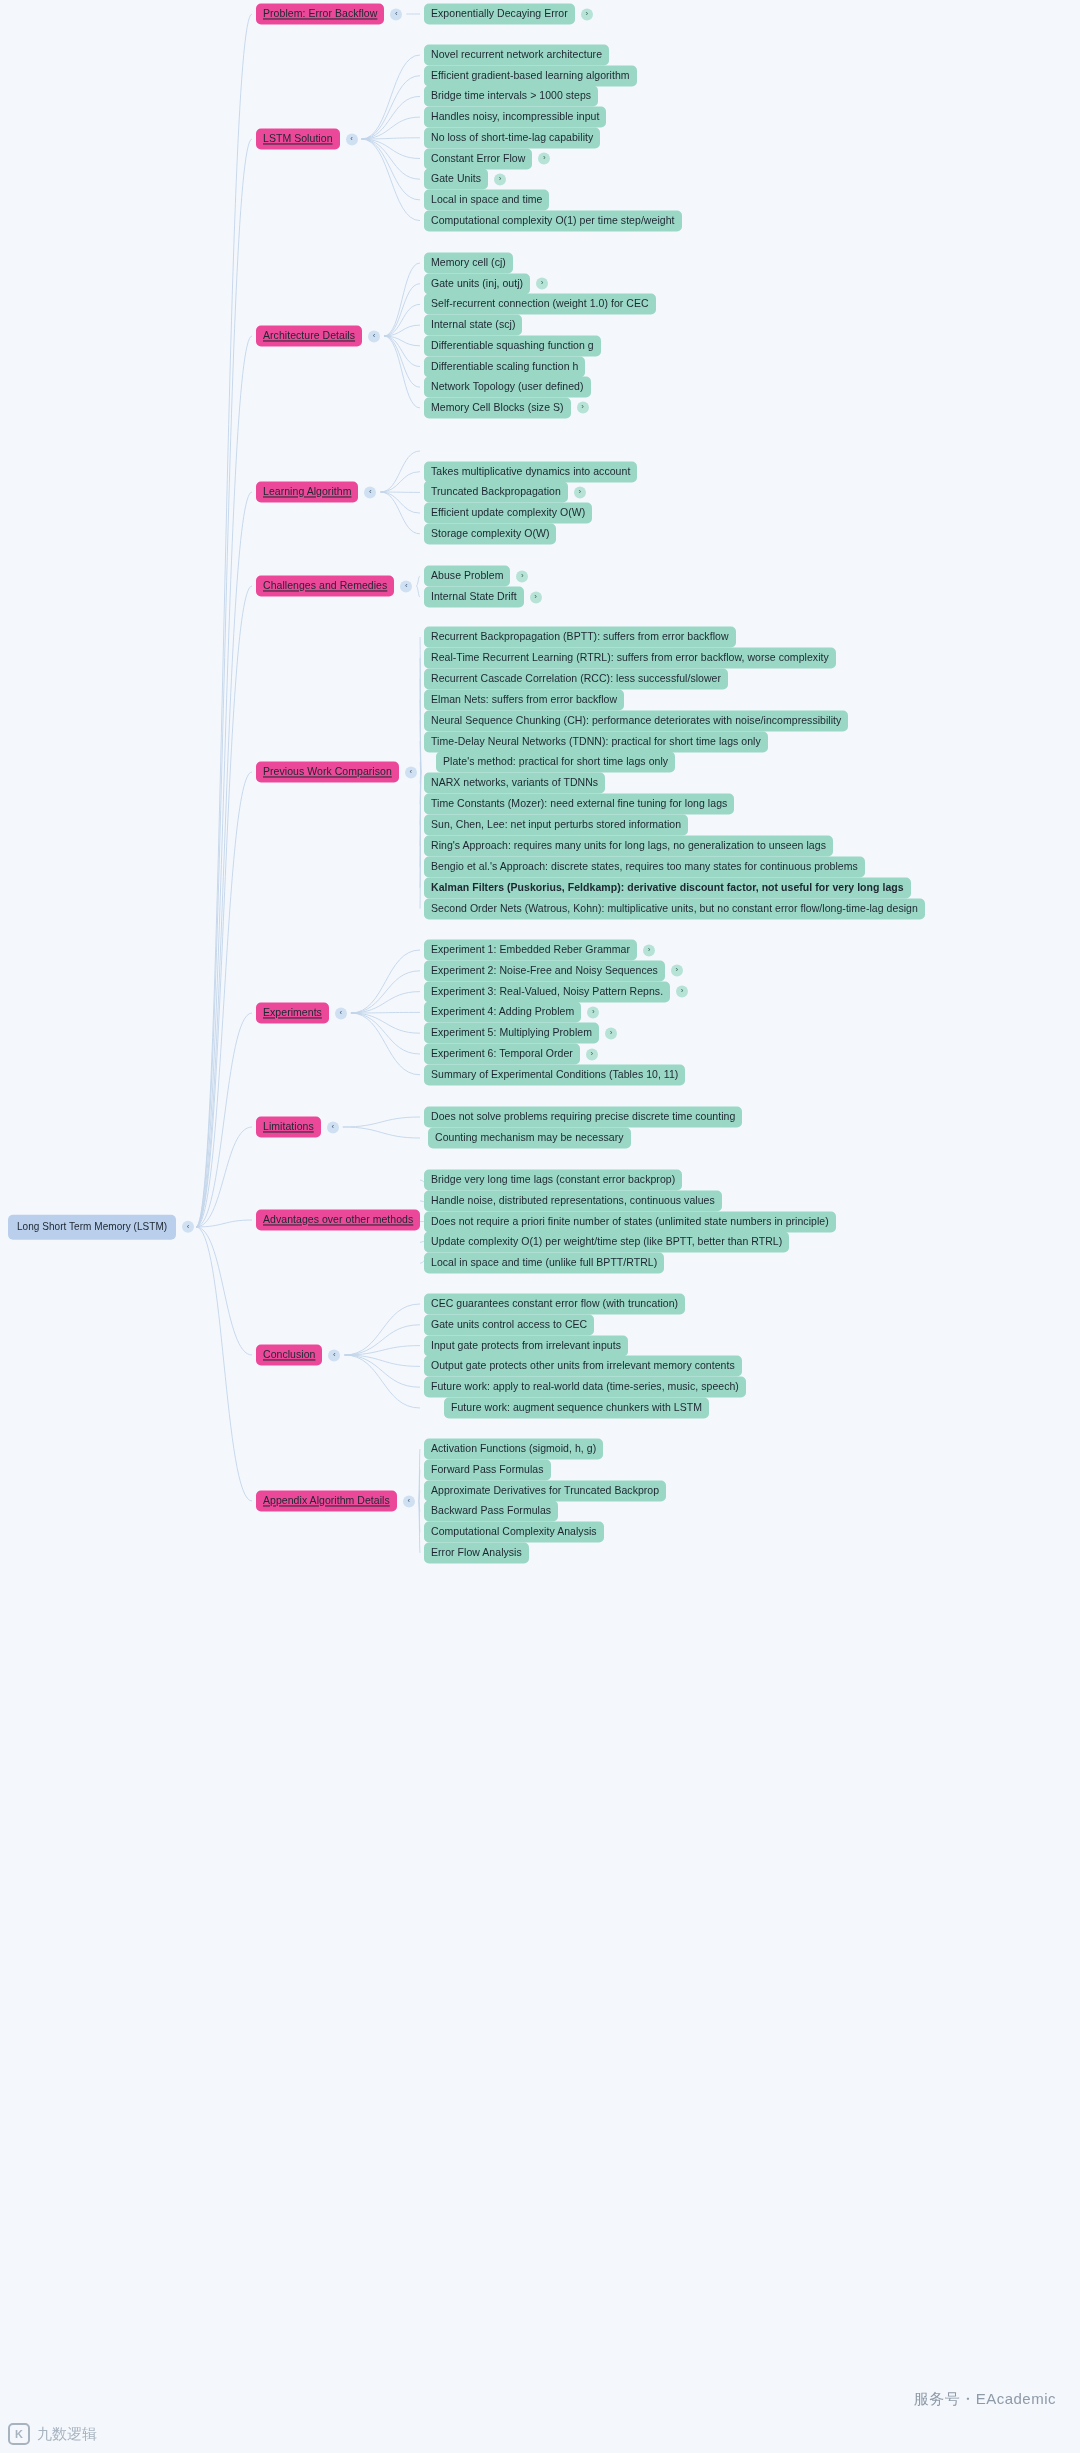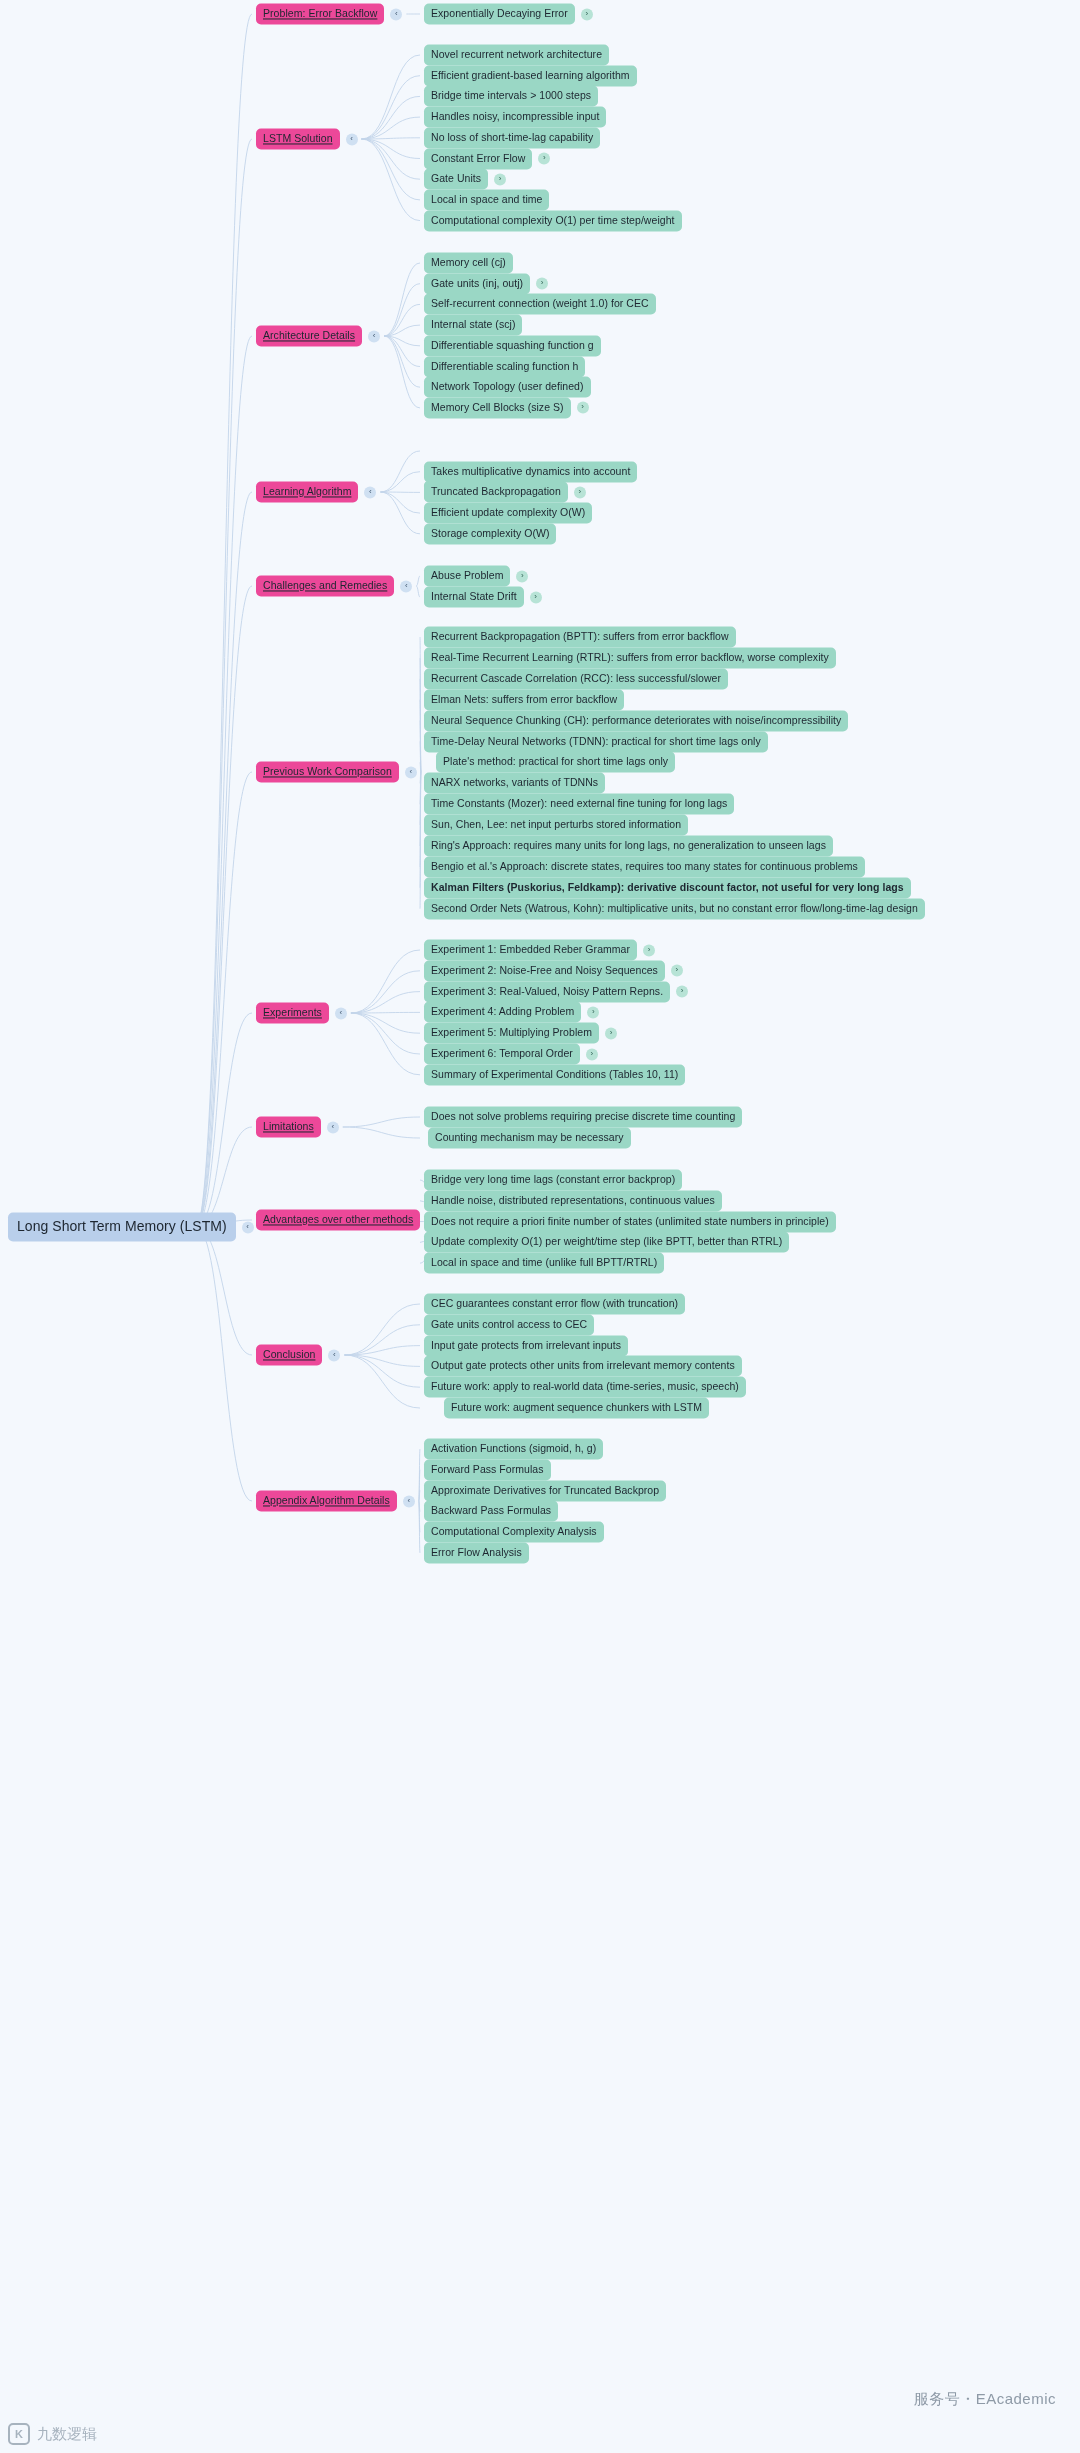--- a/index.html
+++ b/index.html
@@ -21,21 +21,21 @@
     transform: translateY(-50%);
   }
   .chip {
     border-radius: 5px;
     padding: 4px 7px 5px 7px;
     font-size: 10.5px;
     line-height: 1.15;
     color: #1d2630;
     letter-spacing: .05px;
   }
-  .root .chip { background: #b9cfeb; font-size: 14px; padding: 6px 9px 7px 9px; }
+  .root .chip { background: #b9cfeb; font-size: 10px; padding: 6px 9px 7px 9px; }
   .branch .chip { background: #ec4899; text-decoration: underline; }
   .leaf .chip { background: #9ad7c5; }
 
   .toggle {
     width: 12px; height: 12px; flex: 0 0 12px;
     border-radius: 50%;
     background: #cfe0f2;
     color: #41576f;
     font-size: 8px;
     line-height: 12px;

